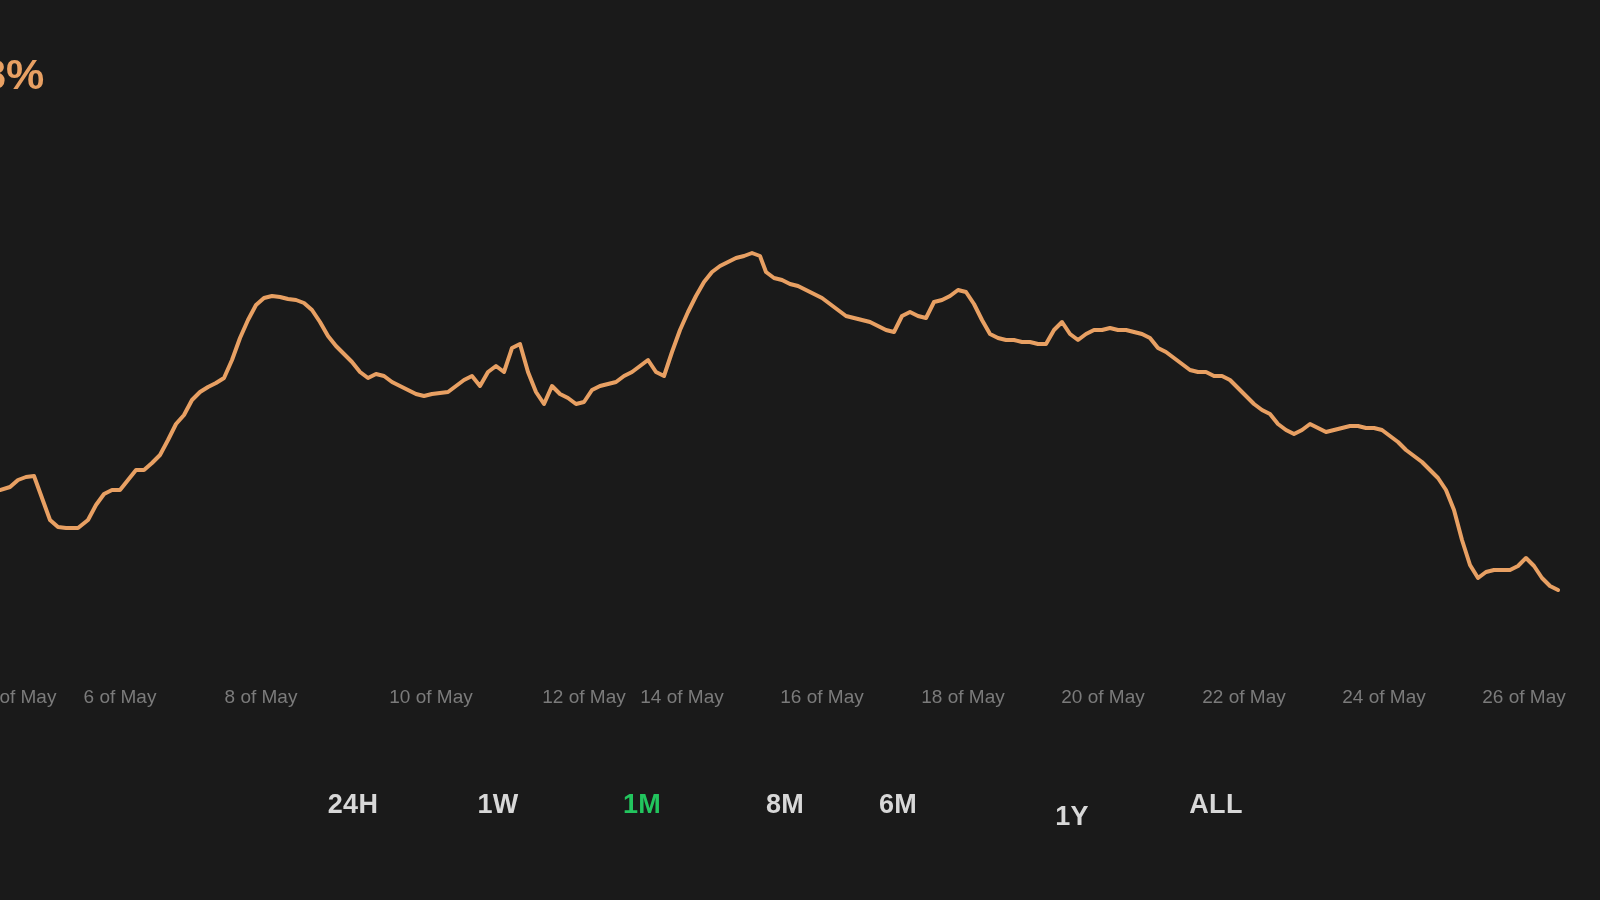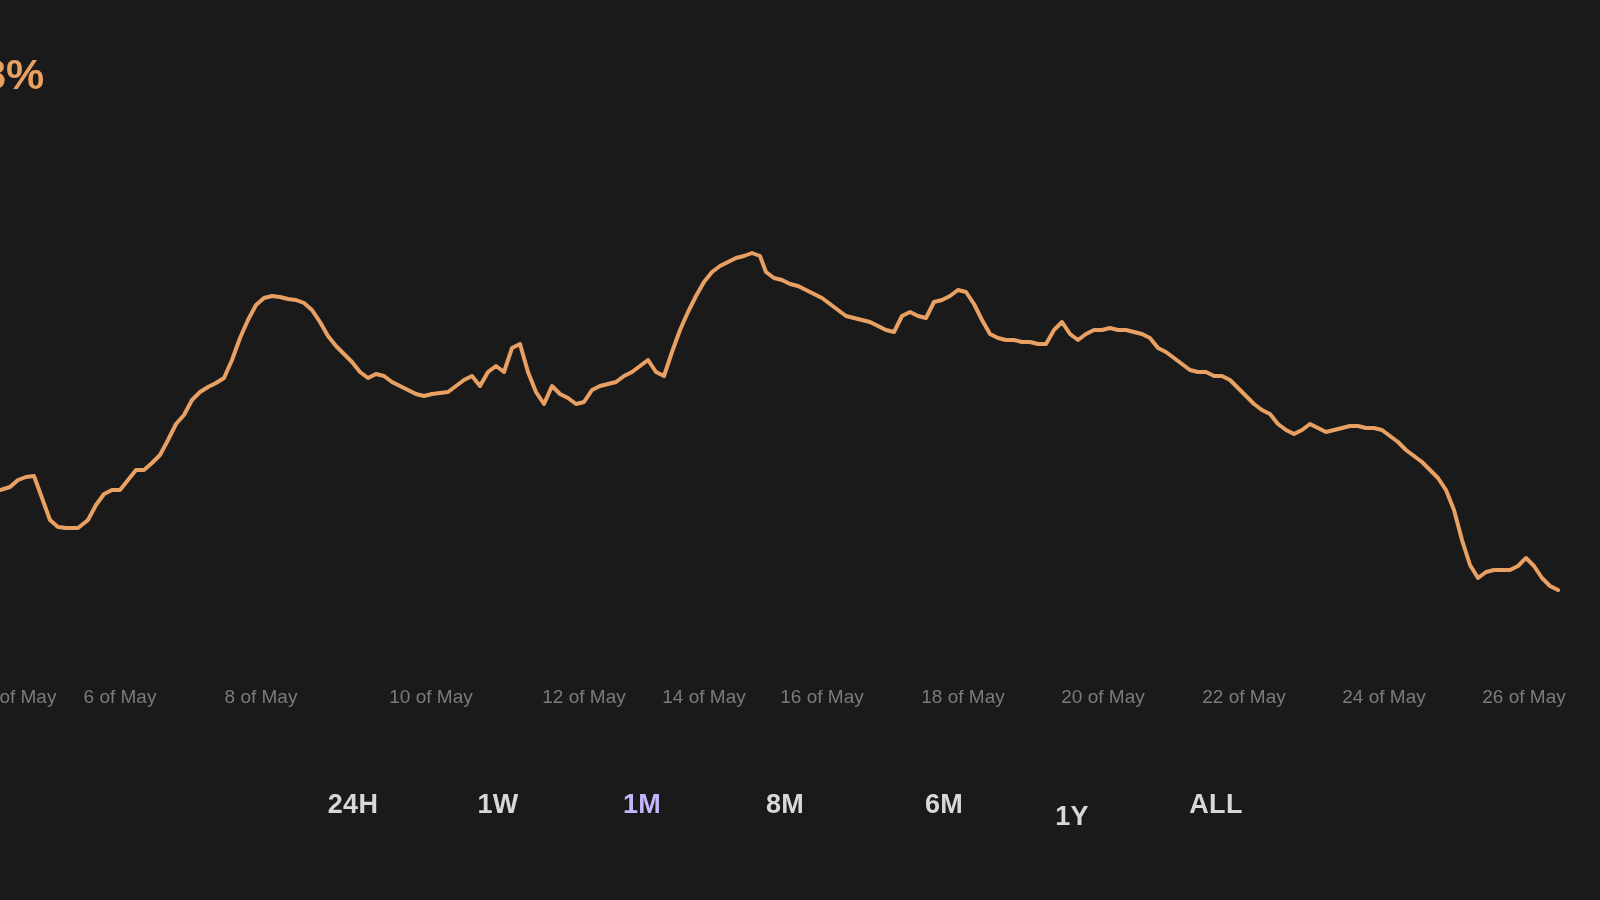--- a/index.html
+++ b/index.html
@@ -95,21 +95,21 @@
     background: none;
     border: none;
     padding: 4px 6px;
     cursor: pointer;
     font-family: "Liberation Sans", sans-serif;
     letter-spacing: 0.3px;
     white-space: nowrap;
     line-height: 1;
   }
   .range-btn.active {
-    color: #c4b5fd;
+    color: #22c55e;
   }
 </style>
 </head>
 <body>
 
 <div id="app">
 
   <div class="chart-region">
 
     <div class="pct-readout">8%</div>
@@ -117,35 +117,35 @@
     <svg class="plot-svg" viewBox="0 0 1600 690" preserveAspectRatio="none">
       <polyline id="series-path" fill="none" stroke="#e8a063" stroke-width="4" stroke-linejoin="round" stroke-linecap="round" points="0,490 10,487 18,480 26,477 34,476 42,498 50,520 58,527 66,528 78,528 88,520 96,505 104,494 112,490 120,490 128,480 136,470 144,470 152,463 160,455 168,440 176,424 184,415 192,400 200,392 208,387 216,383 224,378 232,360 240,338 248,320 256,305 264,298 272,296 280,297 288,299 296,300 304,303 312,310 320,322 328,336 336,346 344,354 352,362 360,372 368,378 376,374 384,376 392,382 400,386 408,390 416,394 424,396 432,394 440,393 448,392 456,386 464,380 472,376 480,386 488,372 496,366 504,372 512,348 520,344 528,372 536,392 544,404 552,386 560,394 568,398 576,404 584,402 592,390 600,386 608,384 616,382 624,376 632,372 640,366 648,360 656,372 664,376 672,352 680,330 688,312 696,296 704,282 712,272 720,266 728,262 736,258 744,256 752,253 760,256 766,272 774,278 782,280 790,284 798,286 806,290 814,294 822,298 830,304 838,310 846,316 854,318 862,320 870,322 878,326 886,330 894,332 902,316 910,312 918,316 926,318 934,302 942,300 950,296 958,290 966,292 974,304 982,320 990,334 998,338 1006,340 1014,340 1022,342 1030,342 1038,344 1046,344 1054,330 1062,322 1070,334 1078,340 1086,334 1094,330 1102,330 1110,328 1118,330 1126,330 1134,332 1142,334 1150,338 1158,348 1166,352 1174,358 1182,364 1190,370 1198,372 1206,372 1214,376 1222,376 1230,380 1238,388 1246,396 1254,404 1262,410 1270,414 1278,424 1286,430 1294,434 1302,430 1310,424 1318,428 1326,432 1334,430 1342,428 1350,426 1358,426 1366,428 1374,428 1382,430 1390,436 1398,442 1406,450 1414,456 1422,462 1430,470 1438,478 1446,490 1454,510 1462,540 1470,565 1478,578 1486,572 1494,570 1502,570 1510,570 1518,566 1526,558 1534,566 1542,578 1550,586 1558,590"></polyline>
     </svg>
 
     <div class="x-axis" id="x-axis">
         <div class="x-tick" style="left: 20px;">4 of May</div>
         <div class="x-tick" style="left: 120px;">6 of May</div>
         <div class="x-tick" style="left: 261px;">8 of May</div>
         <div class="x-tick" style="left: 411px; margin-left: 20px;">10 of May</div>
         <div class="x-tick" style="left: 542px; margin-left: 42px;">12 of May</div>
-        <div class="x-tick" style="left: 704px;">14 of May</div>
+        <div class="x-tick" style="left: 682px;">14 of May</div>
         <div class="x-tick" style="left: 822px; text-align: center;">16 of May</div>
         <div class="x-tick" style="left: 963px;">18 of May</div>
         <div class="x-tick" style="left: 1103px;">20 of May</div>
         <div class="x-tick" style="left: 1244px;">22 of May</div>
         <div class="x-tick" style="left: 1384px;">24 of May</div>
         <div class="x-tick" style="left: 1524px;">26 of May</div>
       </div>
 
     <div class="divider"></div>
   </div>
 
   <div class="range-bar" id="range-bar">
       <button class="range-btn" style="left: 353px; transform: translateX(-50%);">24H</button>
       <button class="range-btn" style="left: 498px; transform: translateX(-50%);">1W</button>
       <button class="range-btn active" style="left: 642px; transform: translateX(-50%);">1M</button>
       <button class="range-btn" style="left: 785px; transform: translateX(-50%);">8M</button>
-      <button class="range-btn" style="left: 944px; transform: translateX(-50%); text-align: right;">6M</button>
+      <button class="range-btn" style="left: 898px; transform: translateX(-50%); text-align: right;">6M</button>
       <button class="range-btn" style="left: 1072px; transform: translateX(-50%); margin-top: 12px;">1Y</button>
       <button class="range-btn" style="left: 1216px; transform: translateX(-50%);">ALL</button>
     </div>
 
 </div>
 
 </body></html>

